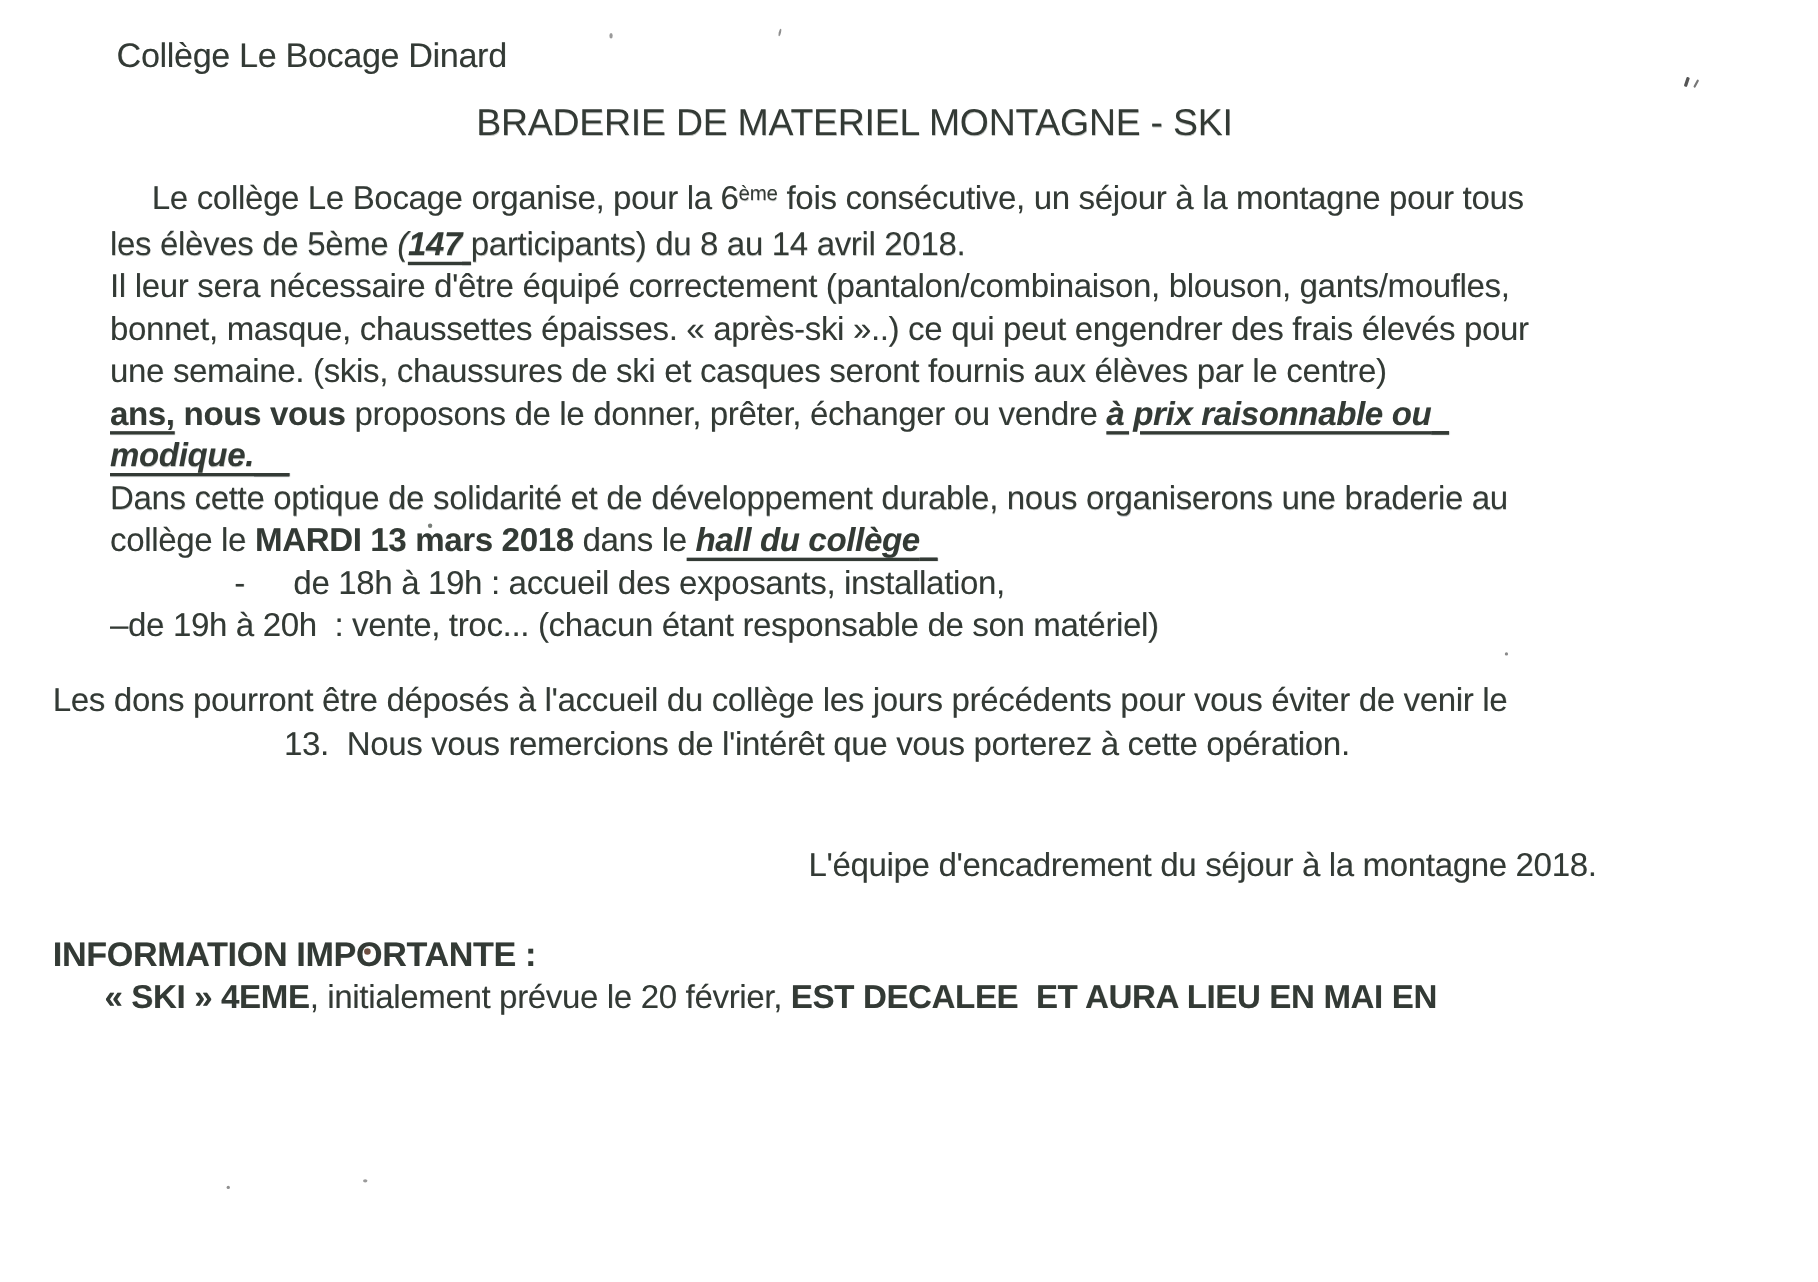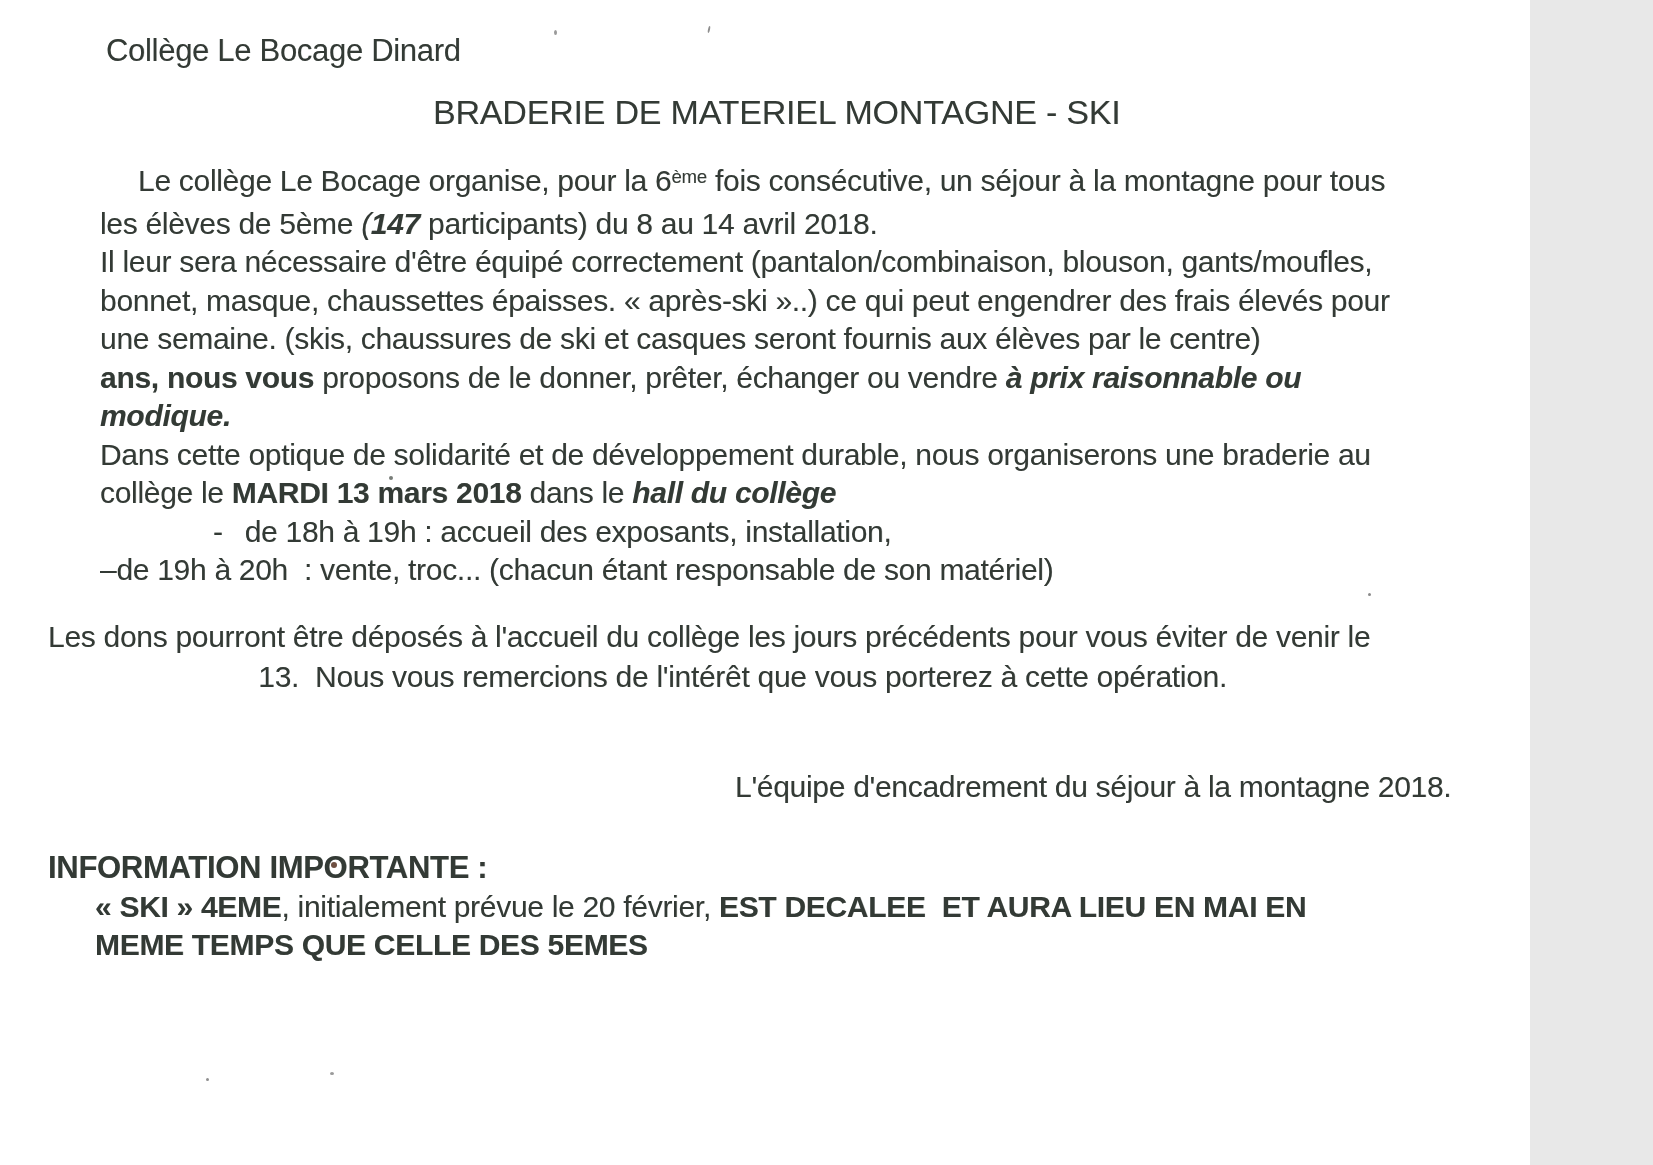--- a/index.html
+++ b/index.html
@@ -1,41 +1,41 @@
 <!DOCTYPE html>
 <html><head>
 <meta charset="utf-8">
 <style>
   html,body{margin:0;padding:0;background:#e8e8e8;}
   #page{
     position:relative;
-    width:1530px;height:1165px;
+    width:1653px;height:1165px;
     background:#ffffff;
     overflow:hidden;
     font-family:"Liberation Sans","DejaVu Sans",sans-serif;
     color:#333a35;
     letter-spacing:-0.3px;
     text-shadow:0.3px 0.3px 0 rgba(51,58,53,0.30);
   }
   .abs{position:absolute;}
   .ln{white-space:pre;line-height:38.5px;font-size:30px;}
   .b{font-weight:bold;}
   .i{font-style:italic;}
-  .u{text-decoration-thickness:3px;text-underline-offset:6px;}
+  .u{text-decoration:underline;text-decoration-thickness:3px;text-underline-offset:6px;}
   .ux::after{content:"\00a0";text-decoration:inherit;}
   .ux2::after{content:"\00a0\00a0";text-decoration:inherit;}
   .ux4::after{content:"\00a0\00a0\00a0\00a0";text-decoration:inherit;}
   .sup{font-size:0.62em;position:relative;top:-0.45em;letter-spacing:-0.2px;}
   #school{left:106px;top:33px;font-size:31px;line-height:36px;white-space:pre;}
   #title{left:433px;top:93px;font-size:34px;line-height:38px;font-weight:normal;white-space:pre;letter-spacing:-0.2px;}
   #body-block{left:100px;top:162px;}
   .ind38{padding-left:38px;}
   .ind33{padding-left:33px;}
   .ind113{padding-left:113px;}
-  .li-gap{margin-left:22px;}
+  .li-gap{margin-left:44px;}
   #p5-block{left:48px;top:617px;}
   #p5-block .ln{line-height:40px;}
   .ind67{padding-left:67px;text-align:center;}
   #signature{left:735px;top:768px;font-size:30px;line-height:38px;white-space:pre;}
   #info-heading{left:48px;top:849px;font-size:31px;line-height:38px;font-weight:bold;white-space:pre;}
   #info-block{left:48px;top:888px;}
   #info-block .ln{line-height:38px;}
   .ind2{padding-left:2px;}
   .ind47{padding-left:47px;}
   .speck{position:absolute;border-radius:50%;}
@@ -67,21 +67,20 @@
     <div class="ln">Les dons pourront être déposés à l'accueil du collège les jours précédents pour vous éviter de venir le</div>
     <div class="ln ind67">13.  Nous vous remercions de l'intérêt que vous porterez à cette opération.</div>
   </div>
 
   <div id="signature" class="abs">L'équipe d'encadrement du séjour à la montagne 2018.</div>
 
   <div id="info-heading" class="abs">INFORMATION IMPORTANTE :</div>
 
   <div id="info-block" class="abs">
     <div class="ln ind47"><span class="b">« SKI » 4EME</span><span>, initialement prévue le 20 février, </span><span class="b">EST DECALEE  ET AURA LIEU EN MAI EN</span></div>
-    <div class="ln ind47"><span class="b">MEME TEMPS QUE CELLE DES 5EMES</span></div>
   </div>
 
   <div class="speck" style="left:554px;top:30px;width:3px;height:5px;background:#9a9a9a;"></div>
   <div class="speck" style="left:708px;top:26px;width:2px;height:7px;background:#8f8f8f;transform:rotate(12deg);"></div>
   <div class="speck" style="left:1532px;top:70px;width:3px;height:9px;background:#555;transform:rotate(18deg);border-radius:1px;"></div>
   <div class="speck" style="left:1541px;top:72px;width:2px;height:8px;background:#777;transform:rotate(28deg);border-radius:1px;"></div>
   <div class="speck" style="left:389px;top:476px;width:4px;height:4px;background:#787d78;"></div>
   <div class="speck" style="left:1368px;top:593px;width:3px;height:3px;background:#8a8a8a;"></div>
   <div class="speck" style="left:331px;top:862px;width:6px;height:6px;background:#6e4f41;"></div>
   <div class="speck" style="left:206px;top:1078px;width:3px;height:3px;background:#8f8f8f;"></div>

